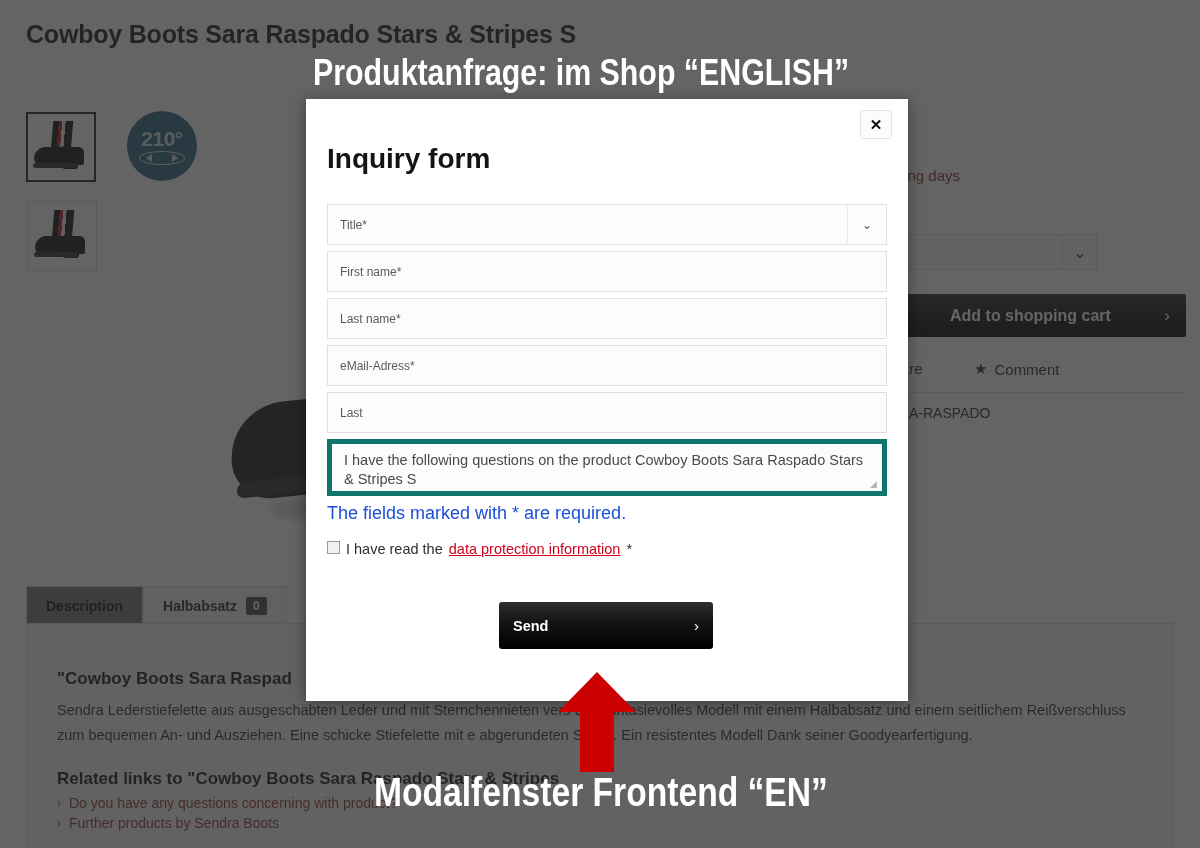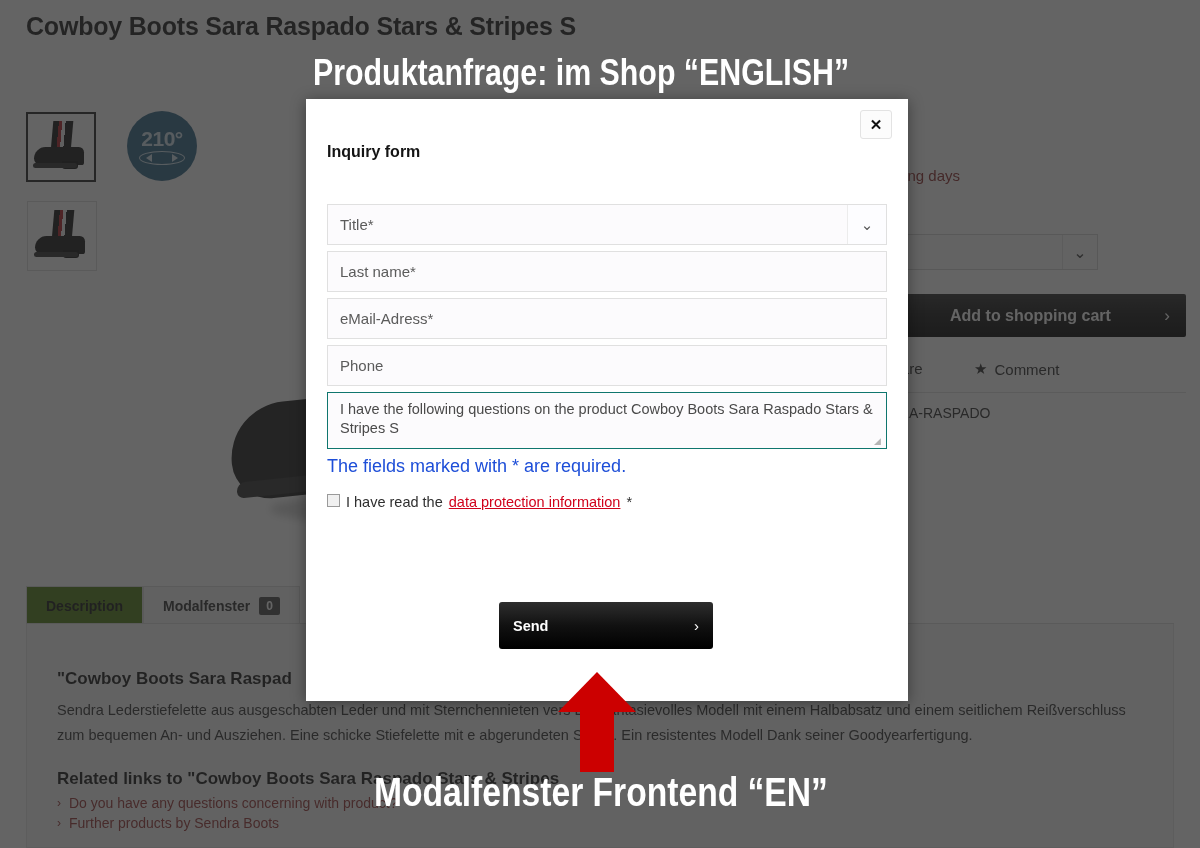--- a/index.html
+++ b/index.html
@@ -20,21 +20,21 @@
 
   
   #bg-page {
     position: absolute;
     inset: 0;
     background: #ffffff;
   }
 
   .bg-title {
     position: absolute;
-    left: 26px; top: 12px;
+    left: 26px; top: 20px;
     font-size: 25px;
     font-weight: bold;
     color: #1a1a1a;
     letter-spacing: -0.2px;
     white-space: nowrap;
   }
 
   
   .thumb {
     position: absolute;
@@ -213,21 +213,21 @@
     border: 1px solid #dcdcdc;
     border-bottom: none;
     background: #f3f3f3;
     display: flex; align-items: center; gap: 9px;
     padding: 0 19px;
     font-size: 14px;
     font-weight: bold;
     color: #2b2b2b;
     box-sizing: border-box;
   }
-  .tab.active { background: #4d7c0f; color: #111; }
+  .tab.active { background: #737373; color: #111; }
   .tab .badge {
     background: #4a4a4a;
     color: #fff;
     font-size: 12px;
     padding: 2px 7px;
     border-radius: 2px;
   }
   #tab-strip-line {
     position: absolute;
     left: 26px; top: 623px;
@@ -299,58 +299,58 @@
     background: #fcfcfc;
     border-radius: 3px;
     display: flex; align-items: center; justify-content: center;
     font-size: 15px; font-weight: bold; color: #111;
     box-sizing: border-box;
   }
 
   #modal-title {
     position: absolute;
     left: 21px; top: 44px;
-    font-size: 16px;
+    font-size: 28px;
     font-weight: bold;
     color: #141414;
   }
 
   #form {
     position: absolute;
     left: 21px; top: 105px;
     width: 560px;
   }
 
   .field {
     width: 560px;
     height: 41px;
     border: 1px solid #e0e0e0;
     background: #fcfbfd;
     box-sizing: border-box;
     display: flex; align-items: center;
     padding-left: 12px;
-    font-size: 15px;
+    font-size: 12px;
     color: #5b5b5b;
     margin-bottom: 6px;
   }
   .field.select { padding-left: 0; }
   .field.select .sel-label { padding-left: 12px; }
   .field.select .sel-arrow {
     margin-left: auto;
     width: 38px; height: 100%;
     border-left: 1px solid #ececec;
     display: flex; align-items: center; justify-content: center;
     color: #555;
     background: #fdfdff;
   }
 
   #msg-area {
     width: 560px;
     height: 57px;
-    border: 1px solid #0f766e;
+    border: 5px solid #0f766e;
     background: #fcfbfd;
     box-sizing: border-box;
     padding: 7px 12px;
     font-size: 14.5px;
     color: #4a4a4a;
     line-height: 19px;
     position: relative;
     overflow: hidden;
     margin-bottom: 6px;
   }
@@ -503,21 +503,21 @@
     </div>
 
     <div id="prod-divider"></div>
     <div id="order-number">SENDRA-RASPADO</div>
 
     <div id="tabs">
       <div class="tab active">
         <span>Description</span>
       </div>
       <div class="tab">
-        <span>Modalfenster</span>
+        <span>Halbabsatz</span>
         <span class="badge">0</span>
       </div>
     </div>
     <div id="tab-strip-line"></div>
     <div id="tab-panel"></div>
 
     <div class="desc-h" id="desc-h1">"Cowboy Boots Sara Raspad</div>
     <div class="desc-p" id="desc-p1">Sendra Lederstiefelette aus ausgeschabten Leder und mit Sternchennieten vers              Ein Fantasievolles Modell mit einem Halbabsatz und einem seitlichem Reißverschluss zum bequemen An- und Ausziehen. Eine schicke Stiefelette mit e              abgerundeten Spitze. Ein resistentes Modell Dank seiner Goodyearfertigung.</div>
     <div class="desc-h" id="desc-h2">Related links to "Cowboy Boots Sara Raspado Stars &amp; Stripes</div>
 
@@ -539,31 +539,34 @@
 
     <div id="modal-title">Inquiry form</div>
 
     <div id="form">
 
       <div class="field select">
         <span class="sel-label">Title*</span>
         <span class="sel-arrow">⌄</span>
       </div>
 
+      <div class="field">
+        <span>First name*</span>
+      </div>
 
       <div class="field">
         <span>Last name*</span>
       </div>
 
       <div class="field">
         <span>eMail-Adress*</span>
       </div>
 
       <div class="field">
-        <span>Phone</span>
+        <span>Last</span>
       </div>
 
       <div id="msg-area">
         <span>I have the following questions on the product Cowboy Boots Sara Raspado Stars &amp; Stripes S</span>
         <span class="grip">◢</span>
       </div>
 
       <div id="required-note">The fields marked with * are required.</div>
 
       <div id="privacy-row">

